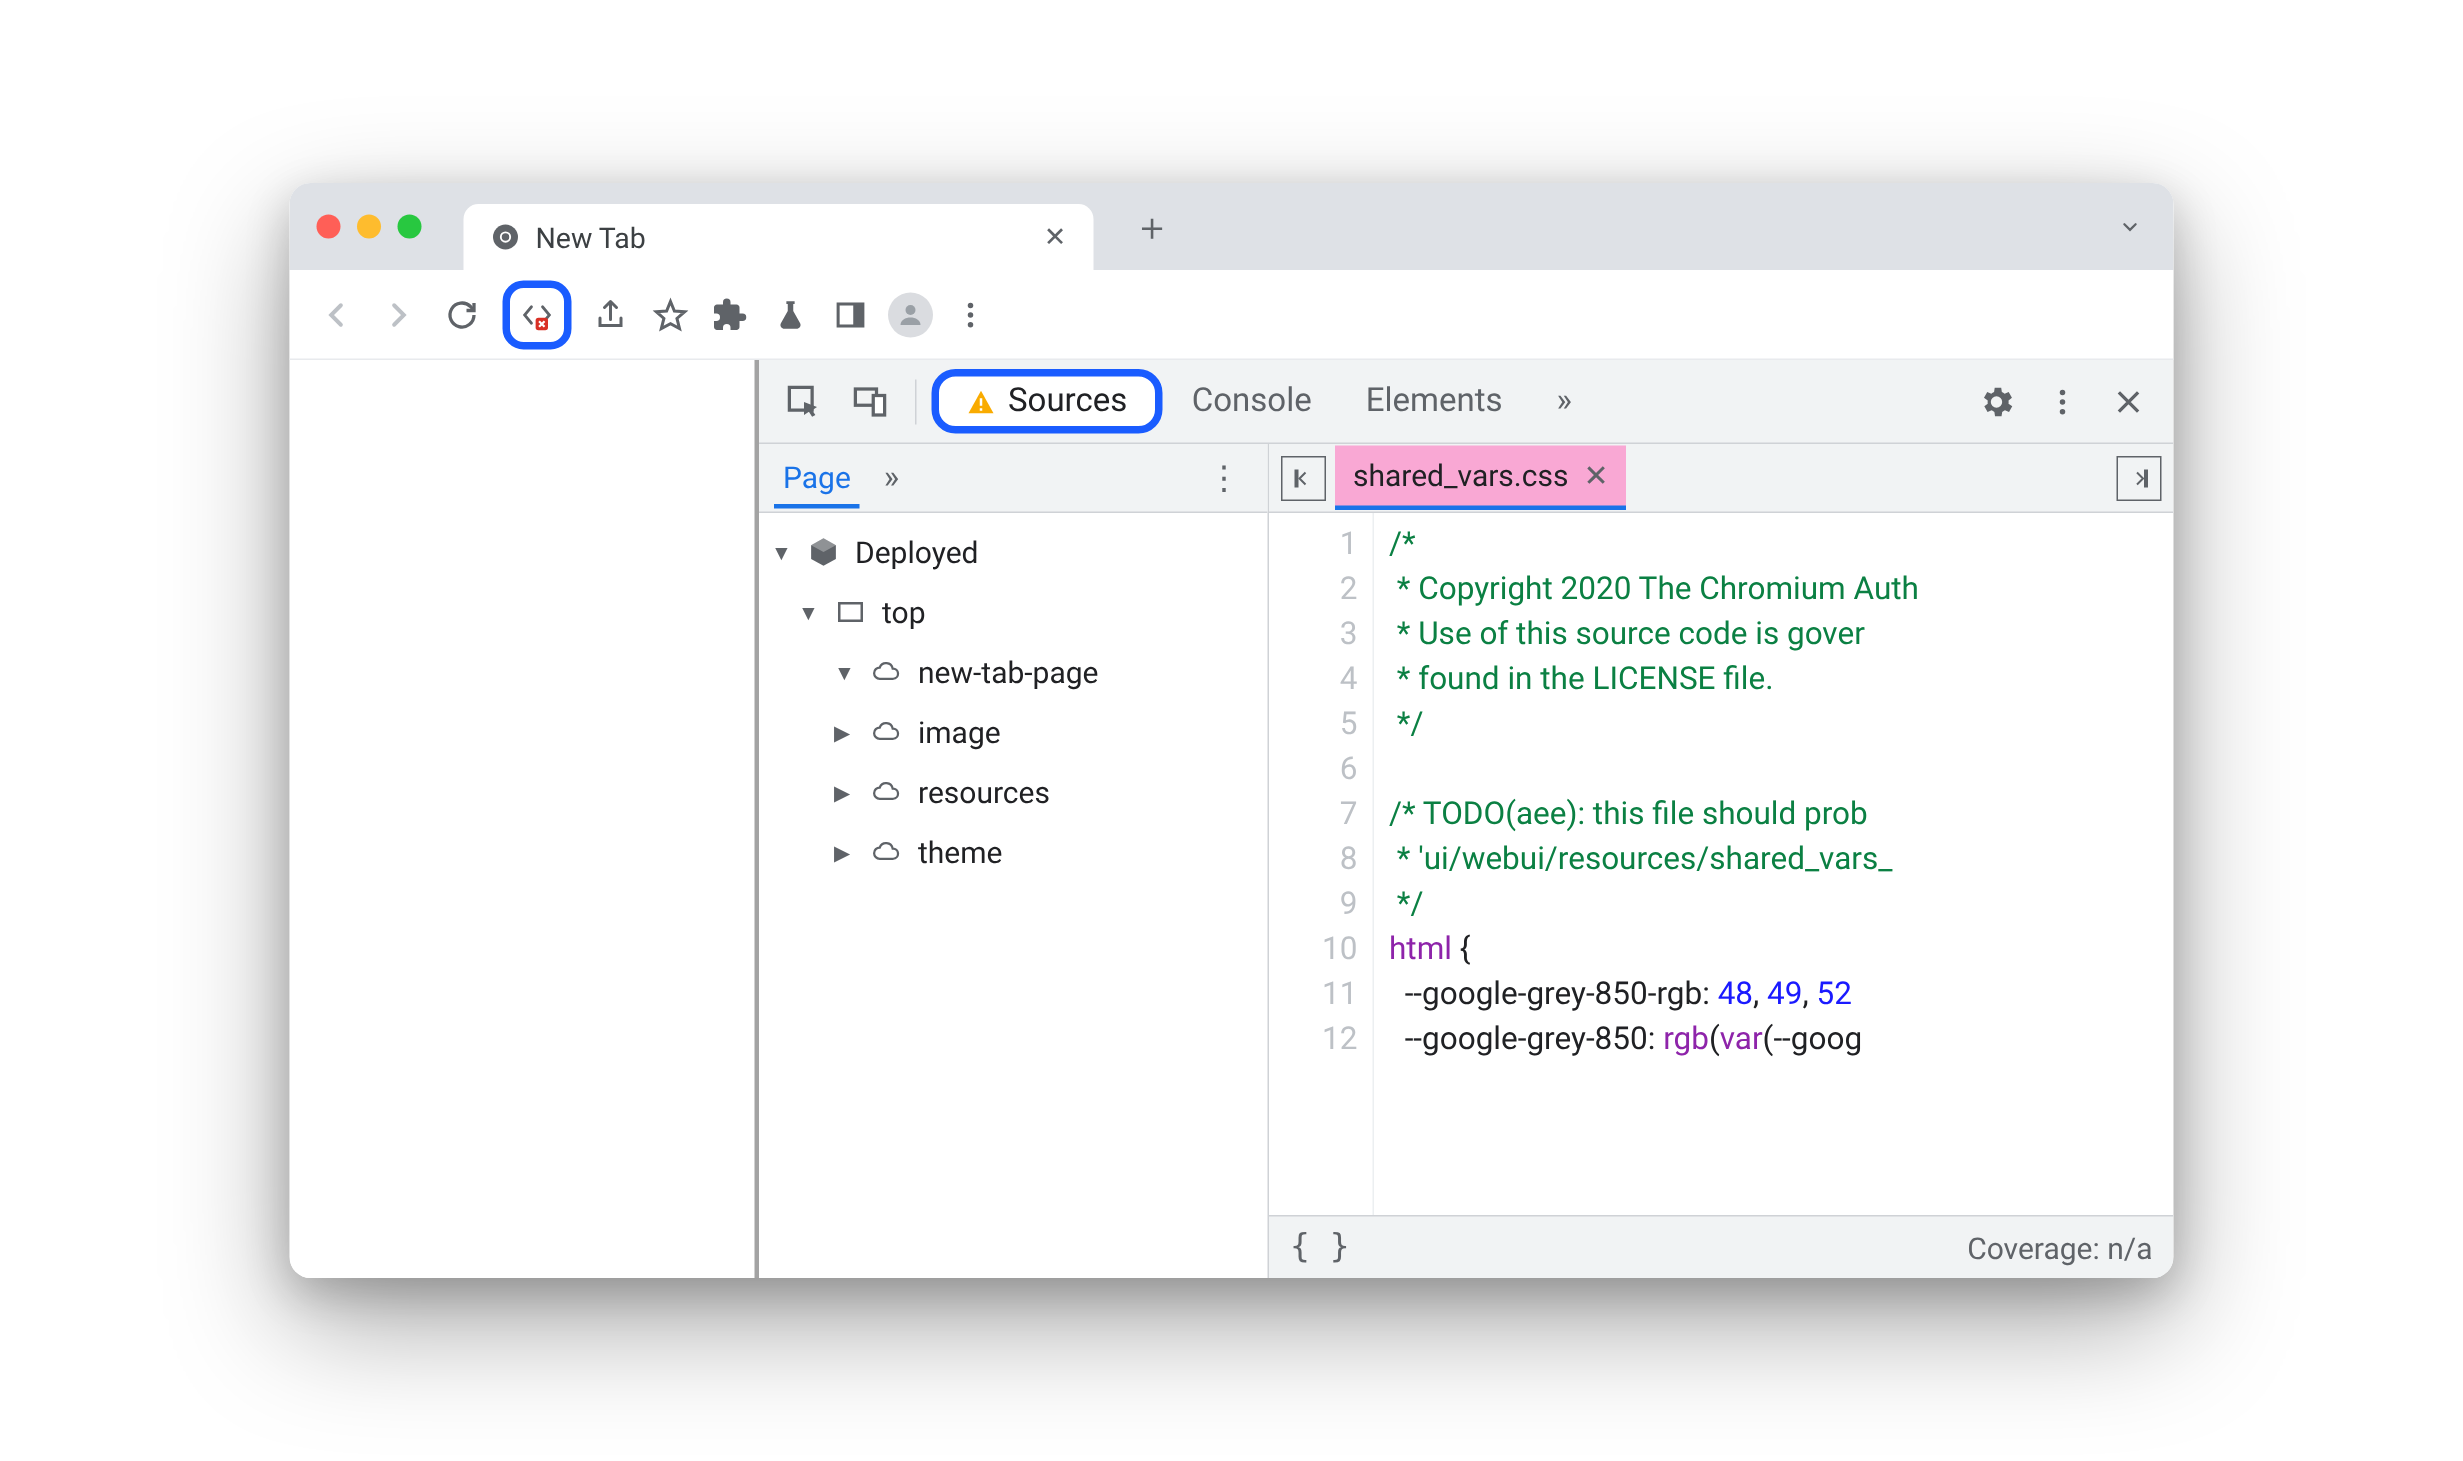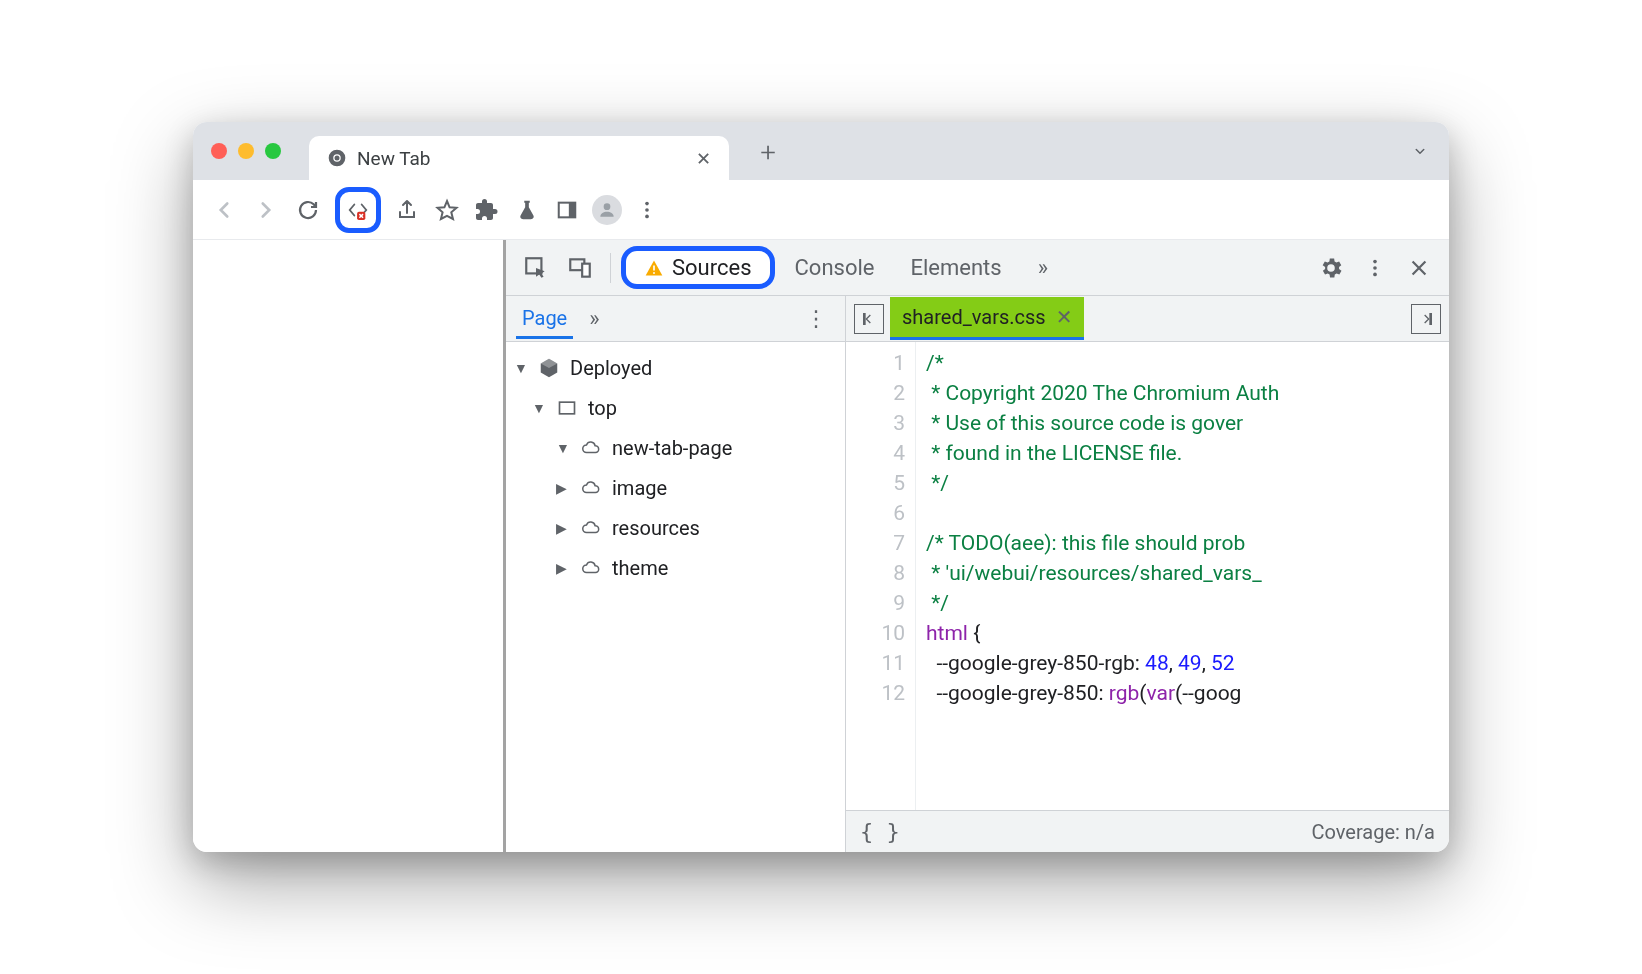--- a/index.html
+++ b/index.html
@@ -56,21 +56,21 @@
   .tree { flex:1; overflow:auto; font-size:20px; color:#202124; padding-top:6px;}
   .tree-row { display:flex; align-items:center; gap:8px; height:40px; padding-left:8px; cursor:pointer; white-space:nowrap;}
   .tree-row.selected { background:#dadce0; }
   .tree-row .arrow{width:14px; color:#5f6368; font-size:14px;}
   .tree-row .ic{width:26px; display:flex; align-items:center; justify-content:center;}
   .indent-1{padding-left:26px}.indent-2{padding-left:50px}.indent-3{padding-left:74px}
   
   .editor { flex:1; display:flex; flex-direction:column; }
   .ed-tabs { height:46px; border-bottom:1px solid #cfd2d6; display:flex; align-items:center; gap:6px; background:#f1f3f4; padding:0 8px;}
   .pane-btn { width:30px; height:30px; border:1px solid #5f6368; display:flex; align-items:center; justify-content:center; color:#5f6368; cursor:pointer;}
-  .ed-tab { padding:8px 12px; font-size:20px; color:#202124; border-bottom:3px solid #1a73e8; display:flex; align-items:center; gap:10px; background:#84cc16;}
+  .ed-tab { padding:8px 12px; font-size:20px; color:#202124; border-bottom:3px solid #1a73e8; display:flex; align-items:center; gap:10px; background:#f9a8d4;}
   .ed-tab .x{color:#5f6368; cursor:pointer;}
   .ed-tabs .spacer{flex:1}
   .code-wrap { flex:1; display:flex; overflow:hidden; font-family: Menlo, Consolas, monospace; font-size:21px; }
   .gutter { width:70px; background:#fff; border-right:1px solid #eceff1; color:#bdc1c6; text-align:right; padding:6px 10px 0 0; line-height:30px;}
   .code { flex:1; padding:6px 0 0 10px; line-height:30px; white-space:pre; overflow:hidden; color:#202124;}
   .c-comment{color:#0b8043}
   .c-tag{color:#8e24aa}
   .c-prop{color:#202124}
   .c-num{color:#1a1aff}
   .c-func{color:#8e24aa}

